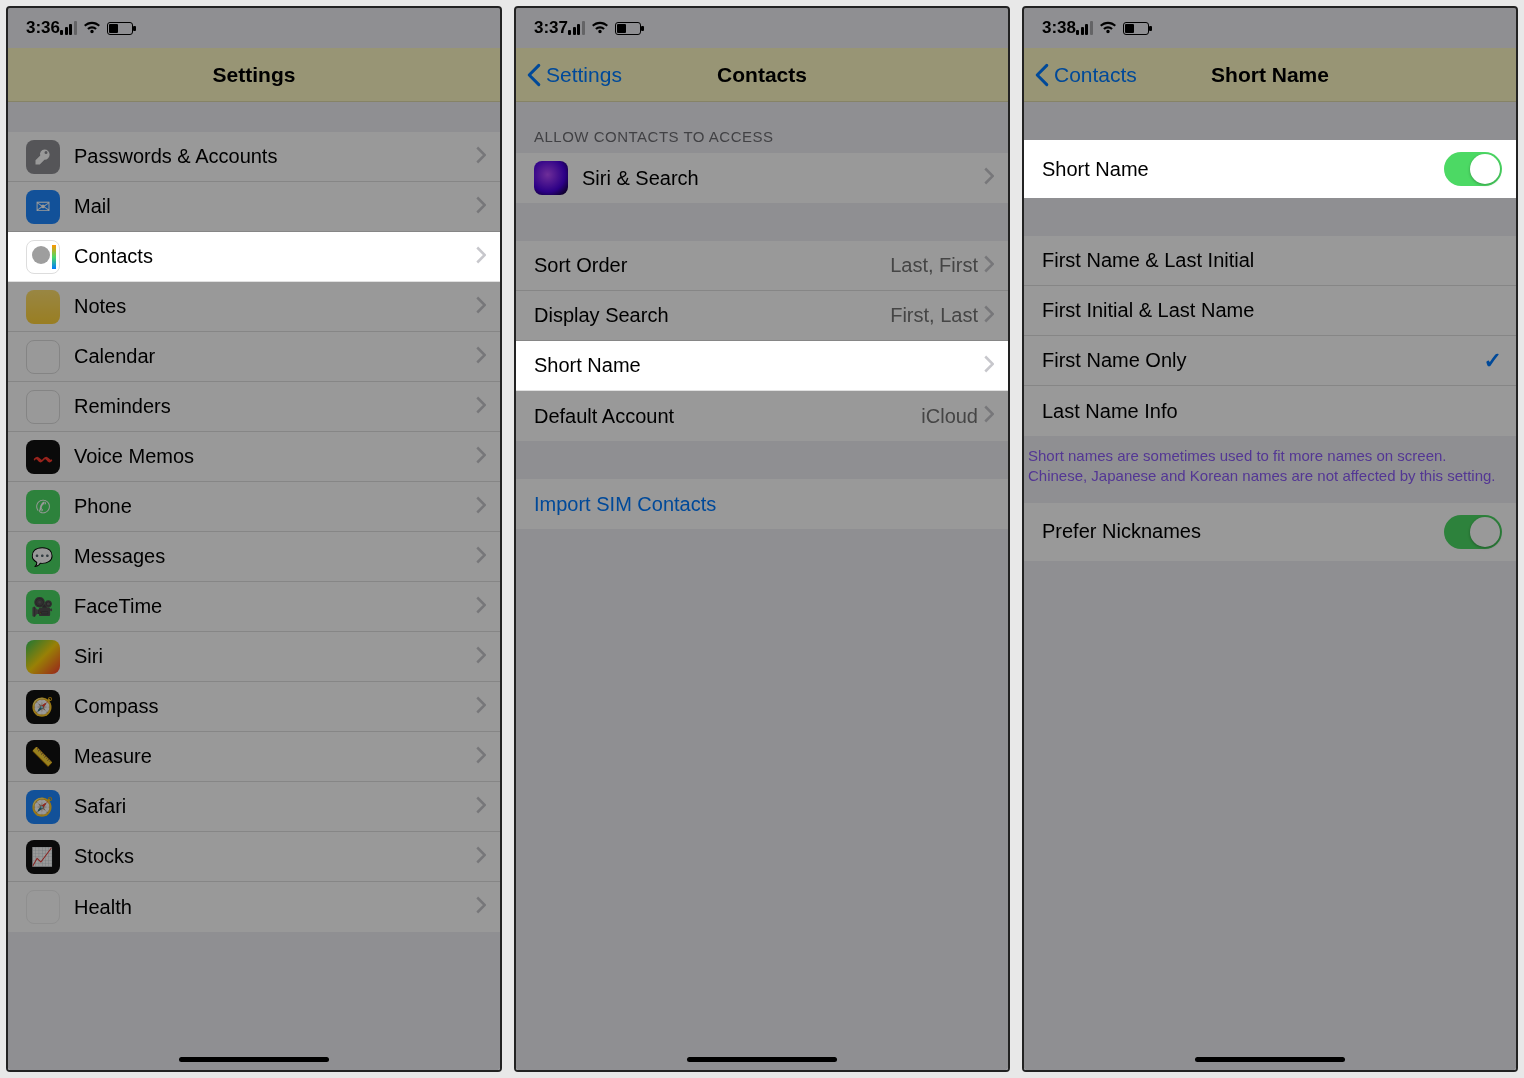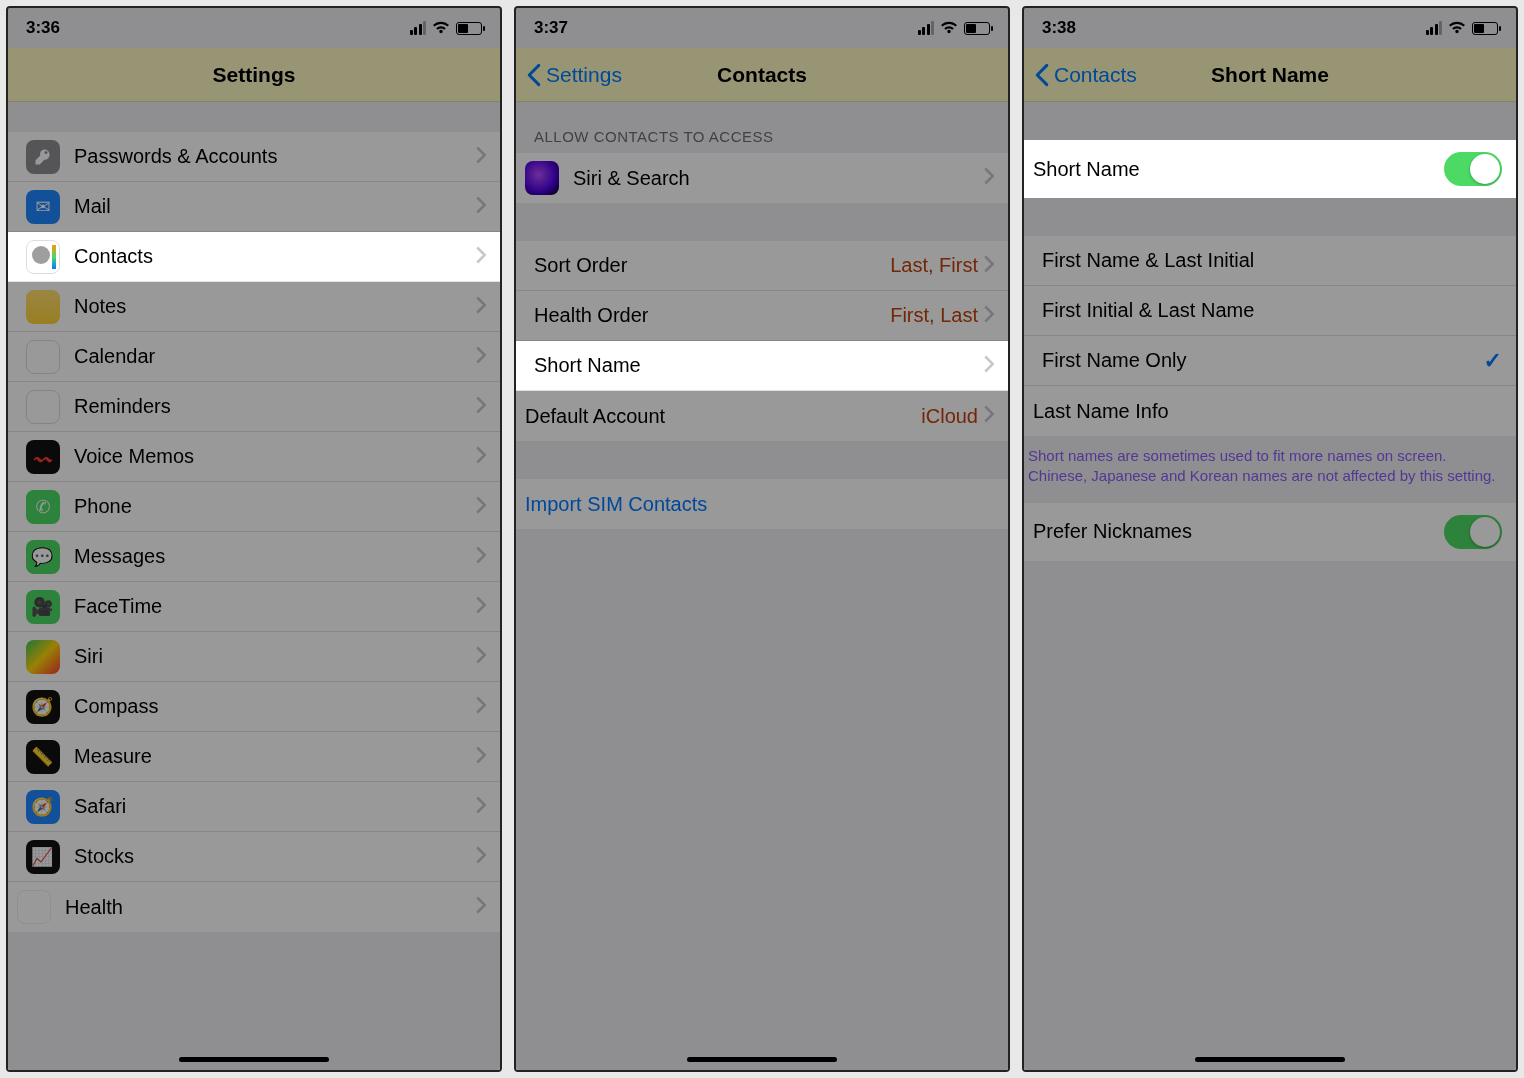--- a/index.html
+++ b/index.html
@@ -25,21 +25,20 @@
   .dim-overlay {
     position: absolute;
     inset: 0;
     background: rgba(0,0,0,0.40);
     pointer-events: none;
     z-index: 10;
   }
   .status-bar {
     height: 40px;
     display: flex;
-    justify-content: space-between;
     align-items: center;
     padding: 0 18px;
     font-size: 17px;
     font-weight: 600;
   }
   .status-right { display:flex; align-items:center; gap:6px; }
   .bars { display:inline-flex; align-items:flex-end; gap:1.5px; }
   .bars span { width:3px; background:#000; border-radius:1px; }
   .bars span:nth-child(1){height:5px}
   .bars span:nth-child(2){height:8px}
@@ -83,29 +82,29 @@
   }
   .list { background:#fff; }
   .row {
     display:flex; align-items:center;
     min-height:50px;
     padding: 0 14px 0 18px;
     border-bottom:1px solid rgba(0,0,0,0.12);
     position:relative;
     background:#fff;
   }
-  .row:last-child { border-bottom:none;padding-left:9px; }
+  .row:last-child { border-bottom:none; }
   .row .icon {
     width:34px; height:34px; border-radius:8px; margin-right:14px;
     display:flex; align-items:center; justify-content:center;
     font-size:18px; color:#fff; flex-shrink:0;
   }
   .row .label { font-size:20px; flex:0 0 auto; }
   .row .spacer { flex:1; }
-  .row .value { font-size:20px; color:#c2410c; margin-right:6px;}
+  .row .value { font-size:20px; color:#737373; margin-right:6px;}
   .row .chev { color:#c7c7cc; }
   .row .chev svg { width:10px; height:18px;}
   .row .check { color:#007aff; font-size:22px; font-weight:600;}
   .link-row .label { color:#007aff; }
   .toggle {
     width:58px; height:34px; border-radius:17px; background:#4cd964;
     position:relative; flex-shrink:0;
   }
   .toggle::after{
     content:""; position:absolute; width:30px; height:30px; background:#fff;
@@ -349,21 +348,21 @@
     <div class="list">
       <div class="row">
         <span class="label">Sort Order</span>
         <span class="spacer"></span>
         <span class="value">Last, First</span>
         <span class="chev"><svg viewBox="0 0 8 14">
               <path d="M1 1l6 6-6 6" stroke="currentColor" stroke-width="2" fill="none"></path>
             </svg></span>
       </div>
       <div class="row">
-        <span class="label">Health Order</span>
+        <span class="label">Display Search</span>
         <span class="spacer"></span>
         <span class="value">First, Last</span>
         <span class="chev"><svg viewBox="0 0 8 14">
               <path d="M1 1l6 6-6 6" stroke="currentColor" stroke-width="2" fill="none"></path>
             </svg></span>
       </div>
       <div class="row highlight">
         <span class="label">Short Name</span>
         <span class="spacer"></span>
         <span class="chev"><svg viewBox="0 0 8 14">

